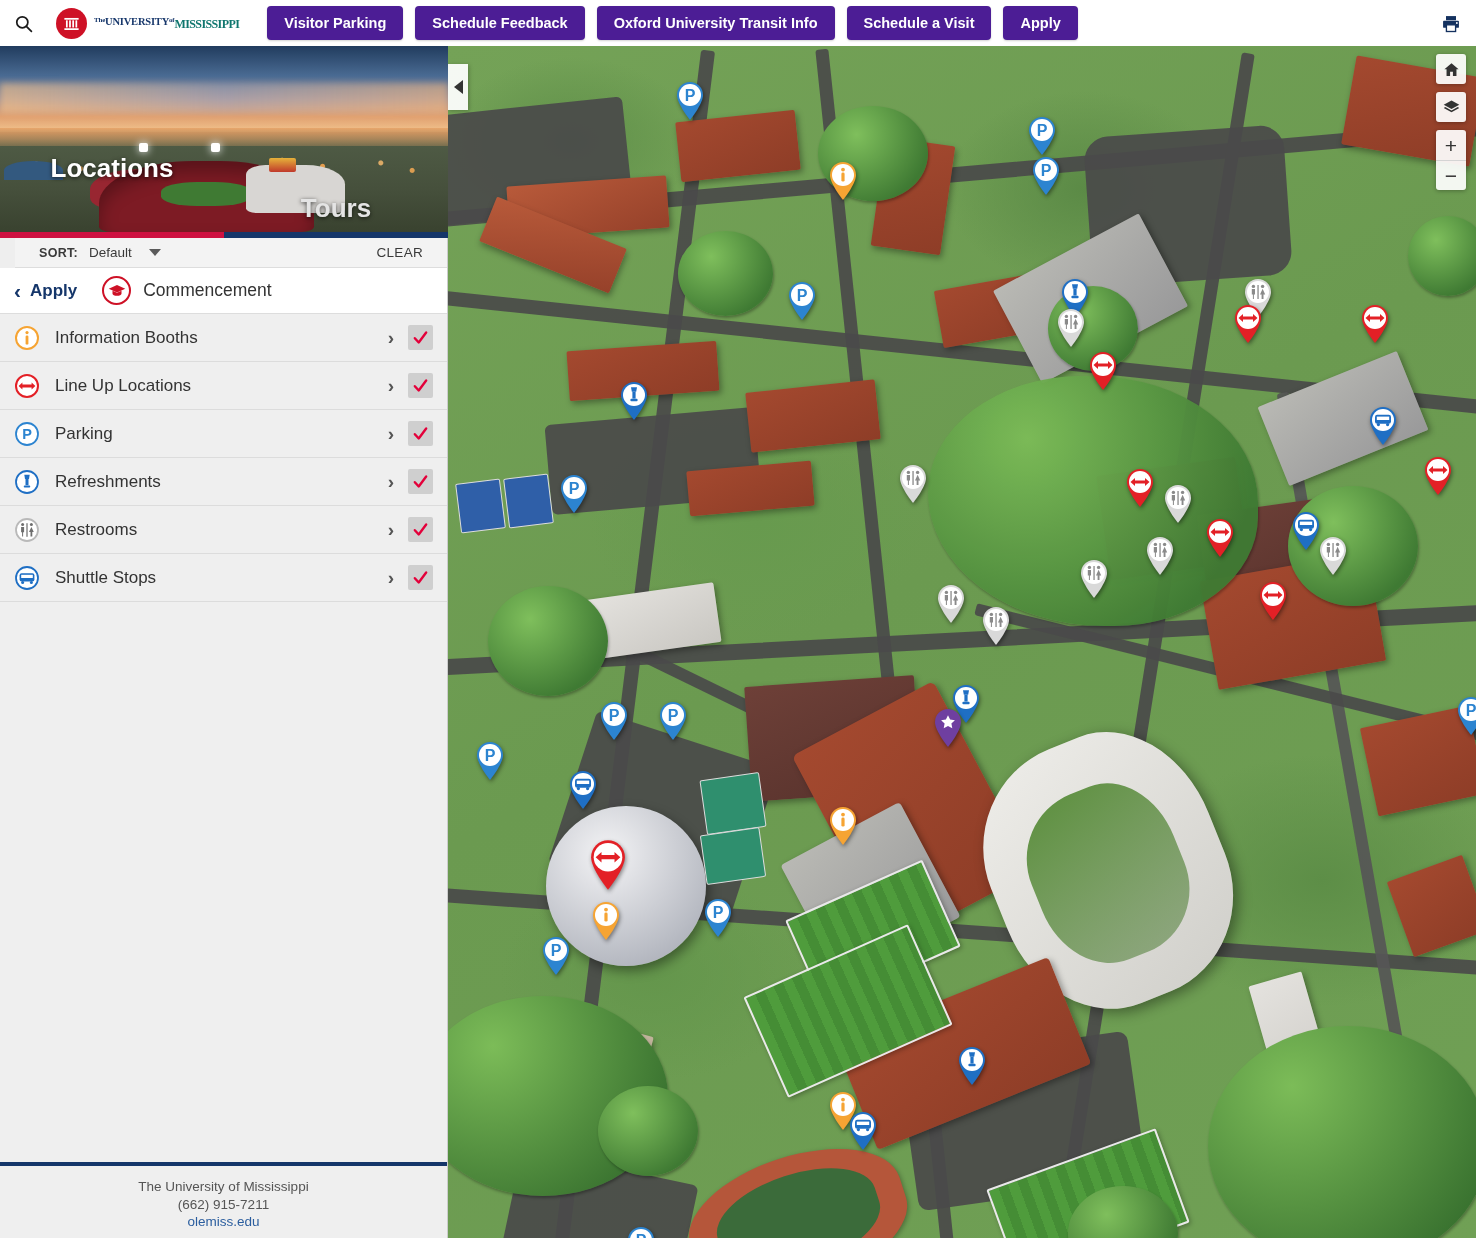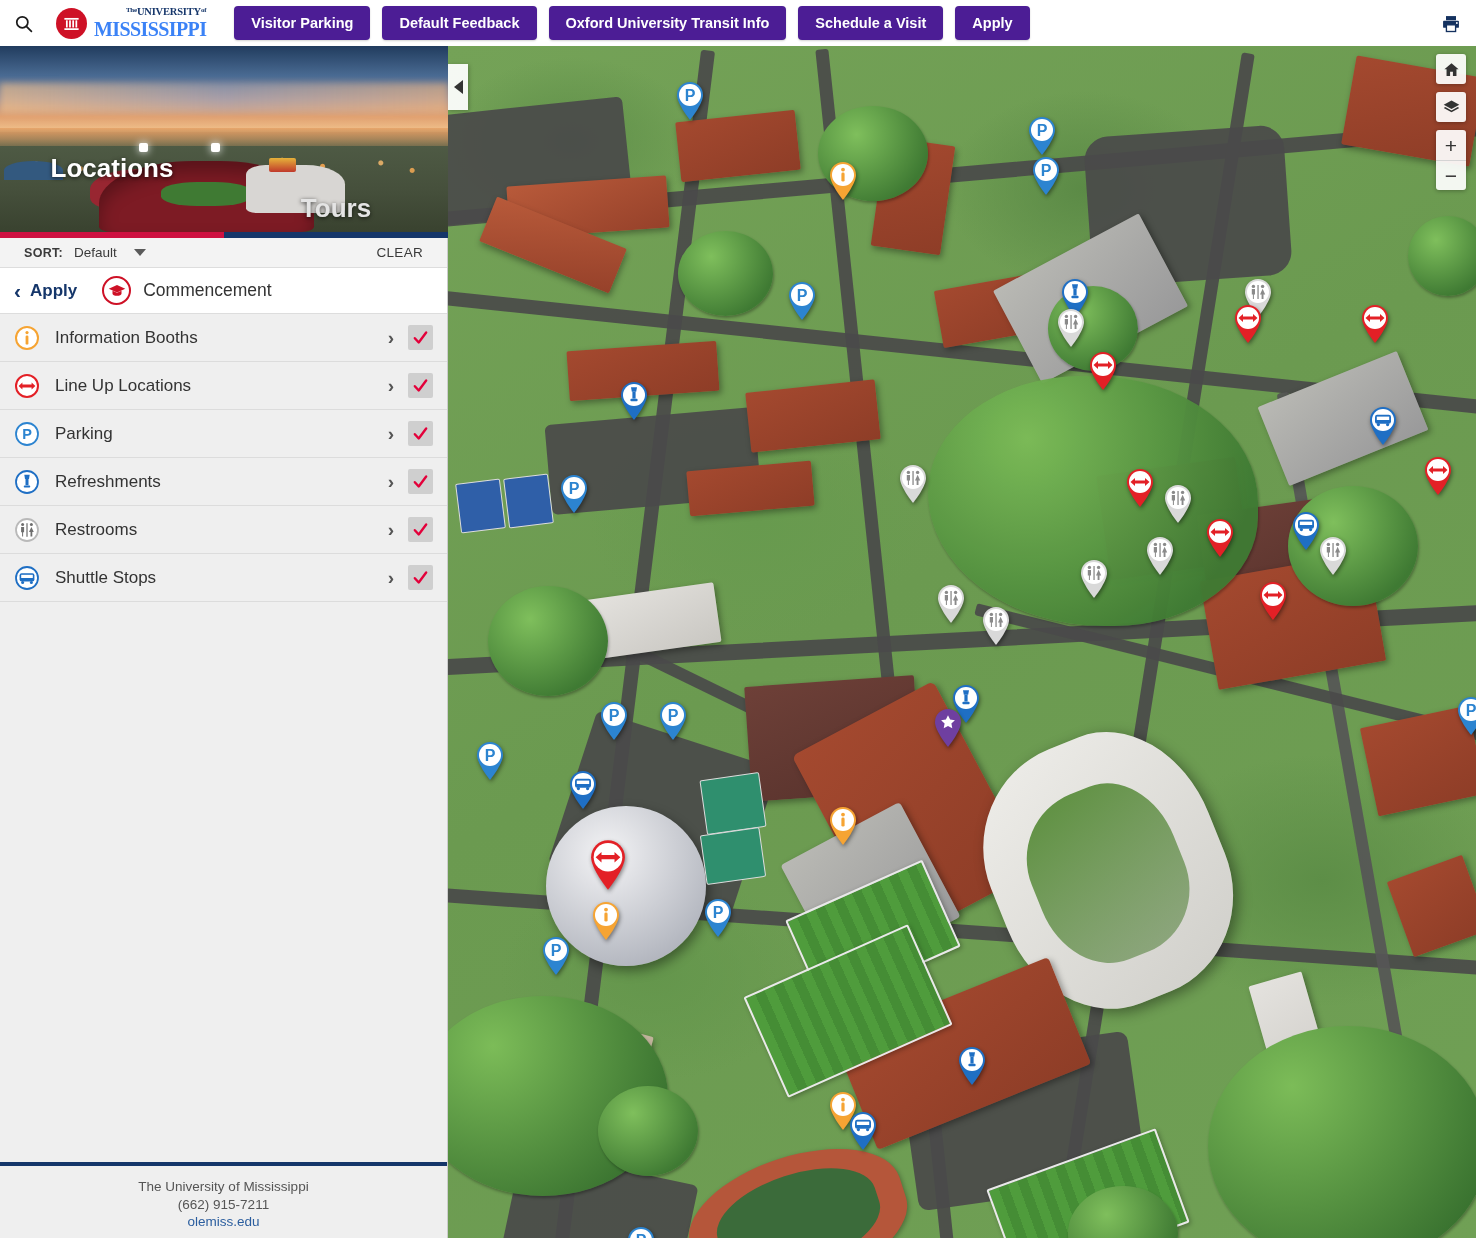--- a/index.html
+++ b/index.html
@@ -20,30 +20,30 @@
     justify-content: center; cursor: pointer; flex: 0 0 auto;
   }
   .search-btn svg { width: 19px; height: 19px; }
   .logo { display: flex; align-items: center; gap: 7px; margin-left: 10px; flex: 0 0 auto; }
   .logo-crest {
     width: 31px; height: 31px; border-radius: 50%;
     background: #ce1126; display: flex; align-items: center; justify-content: center;
     flex: 0 0 auto;
   }
   .logo-crest svg { width: 19px; height: 19px; }
-  .logo-word { display: flex; flex-direction: column; line-height: 1; }
+  .logo-word { display: flex; flex-direction: row; line-height: 1; }
   .logo-line1 {
     font-family: "Liberation Serif", serif; font-weight: bold;
     font-size: 10.5px; color: #17376b; letter-spacing: -0.2px;
     text-align: right;
   }
   .logo-line1 .sml { font-size: 7px; vertical-align: top; }
   .logo-line2 {
     font-family: "Liberation Serif", serif; font-weight: bold;
-    font-size: 20px; color: #3b82f6; letter-spacing: -0.6px; margin-top: 1px;
+    font-size: 12px; color: #0f766e; letter-spacing: -0.6px; margin-top: 1px;
   }
   .nav-btns { display: flex; align-items: center; gap: 12px; margin-left: 28px; }
   .nav-btn {
     background: #4c1d95; color: #fff; border: none; border-radius: 4px;
     font-family: "Liberation Sans", sans-serif;
     font-size: 14.5px; font-weight: bold; padding: 9px 17px;
     cursor: pointer; white-space: nowrap;
     box-shadow: 0 1px 2px rgba(0,0,0,.18);
   }
   .print-btn {
@@ -125,21 +125,21 @@
     font-size: 26px; font-weight: bold; padding-bottom: 8px;
     cursor: pointer; text-shadow: 0 1px 4px rgba(0,0,0,.7);
   }
   .tab.inactive { color: #e4e4e4; margin-top: 40px; }
   .tab-underline { display: flex; width: 448px; height: 6px; flex: 0 0 auto; }
   .tab-underline .left { flex: 1 1 0; background: #ce1141; }
   .tab-underline .right { flex: 1 1 0; background: #15366a; }
 
   .sortbar {
     height: 30px; background: #f3f3f3; border-bottom: 1px solid #ddd;
-    display: flex; align-items: center; padding: 0 24px; flex: 0 0 auto;
+    display: flex; align-items: center; padding: 0 24px; flex: 0 0 auto; margin-left: 15px;
   }
   .sort-label { font-size: 12.5px; font-weight: bold; color: #3a3a3a; letter-spacing:.3px; }
   .sort-value { font-size: 13.5px; color: #3a3a3a; margin-left: 11px; }
   .sort-caret {
     width: 0; height: 0; border-left: 6px solid transparent; border-right: 6px solid transparent;
     border-top: 7px solid #5a5a5a; margin-left: 17px; cursor: pointer;
   }
   .clear-btn {
     margin-left: auto; font-size: 13.5px; color: #3a3a3a;
     letter-spacing: .3px; cursor: pointer; background:none; border:none;
@@ -314,21 +314,21 @@
       </div>
       <div class="logo-word">
         <div class="logo-line1">
           <span class="sml">The</span><span>UNIVERSITY</span><span class="sml">of</span>
         </div>
         <div class="logo-line2">MISSISSIPPI</div>
       </div>
     </div>
     <div class="nav-btns">
       <button class="nav-btn">Visitor Parking</button>
-      <button class="nav-btn">Default Feedback</button>
+      <button class="nav-btn">Schedule Feedback</button>
       <button class="nav-btn">Oxford University Transit Info</button>
       <button class="nav-btn">Schedule a Visit</button>
       <button class="nav-btn">Apply</button>
     </div>
     <div class="print-btn">
       <svg viewBox="0 0 24 24" fill="#14315f">
         <rect x="6" y="2.5" width="12" height="5"></rect>
         <rect x="2.5" y="8" width="19" height="8.5" rx="1"></rect>
         <rect x="6.5" y="13" width="11" height="8" fill="#fff" stroke="#14315f" stroke-width="1.6"></rect>
         <rect x="18" y="9.8" width="2" height="2" fill="#fff"></rect>

